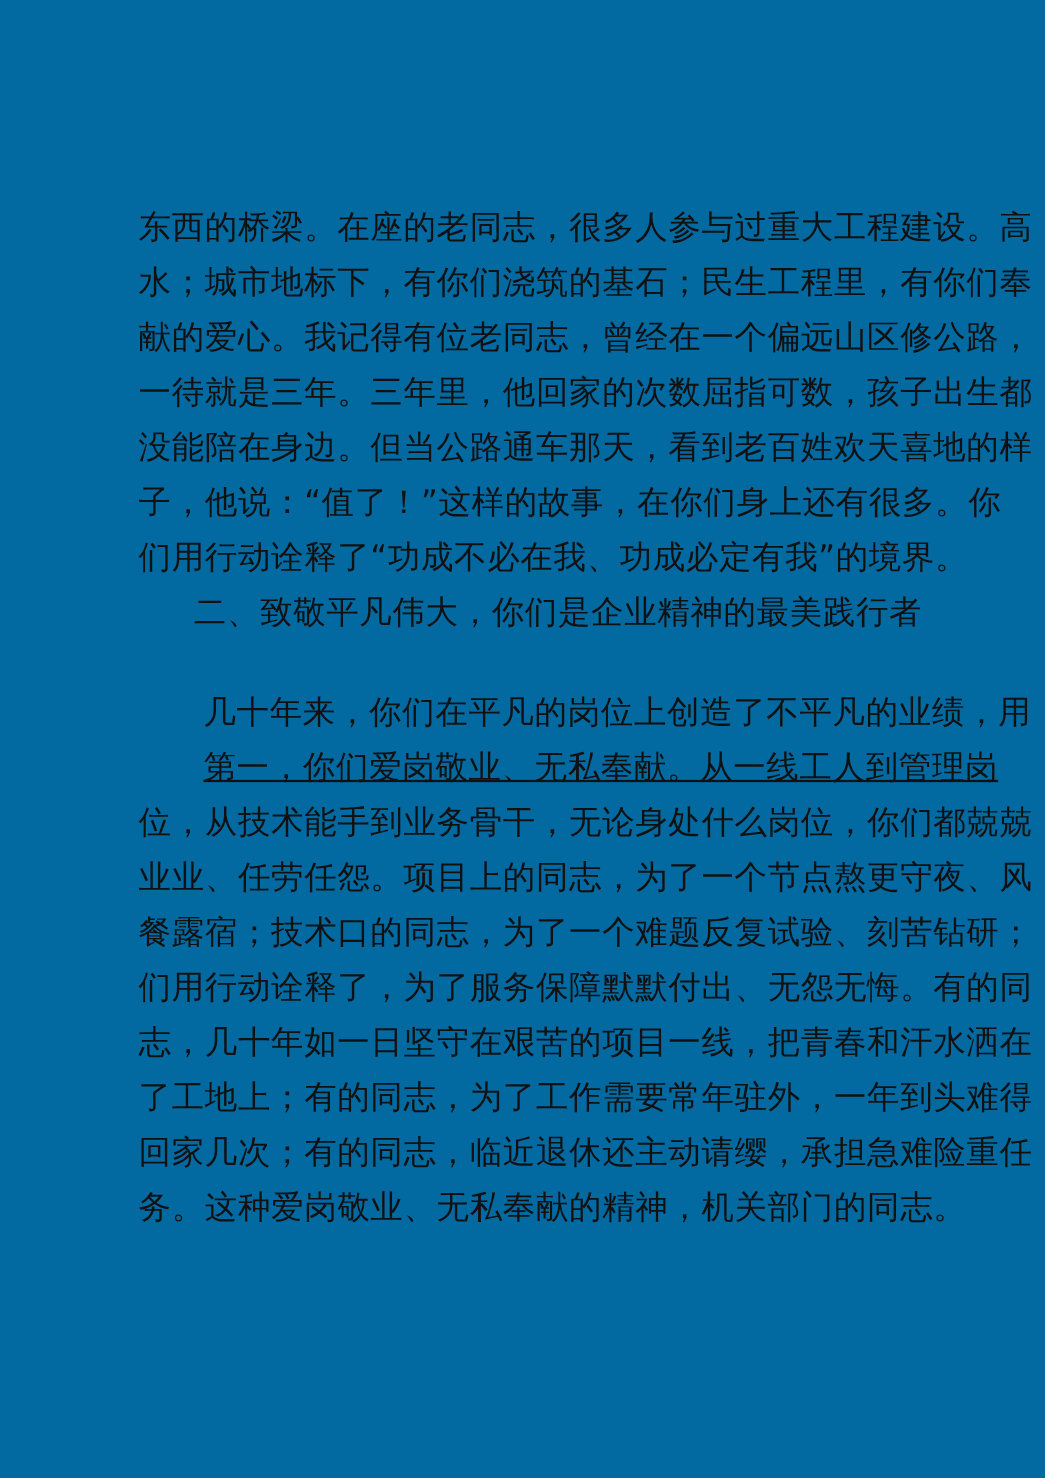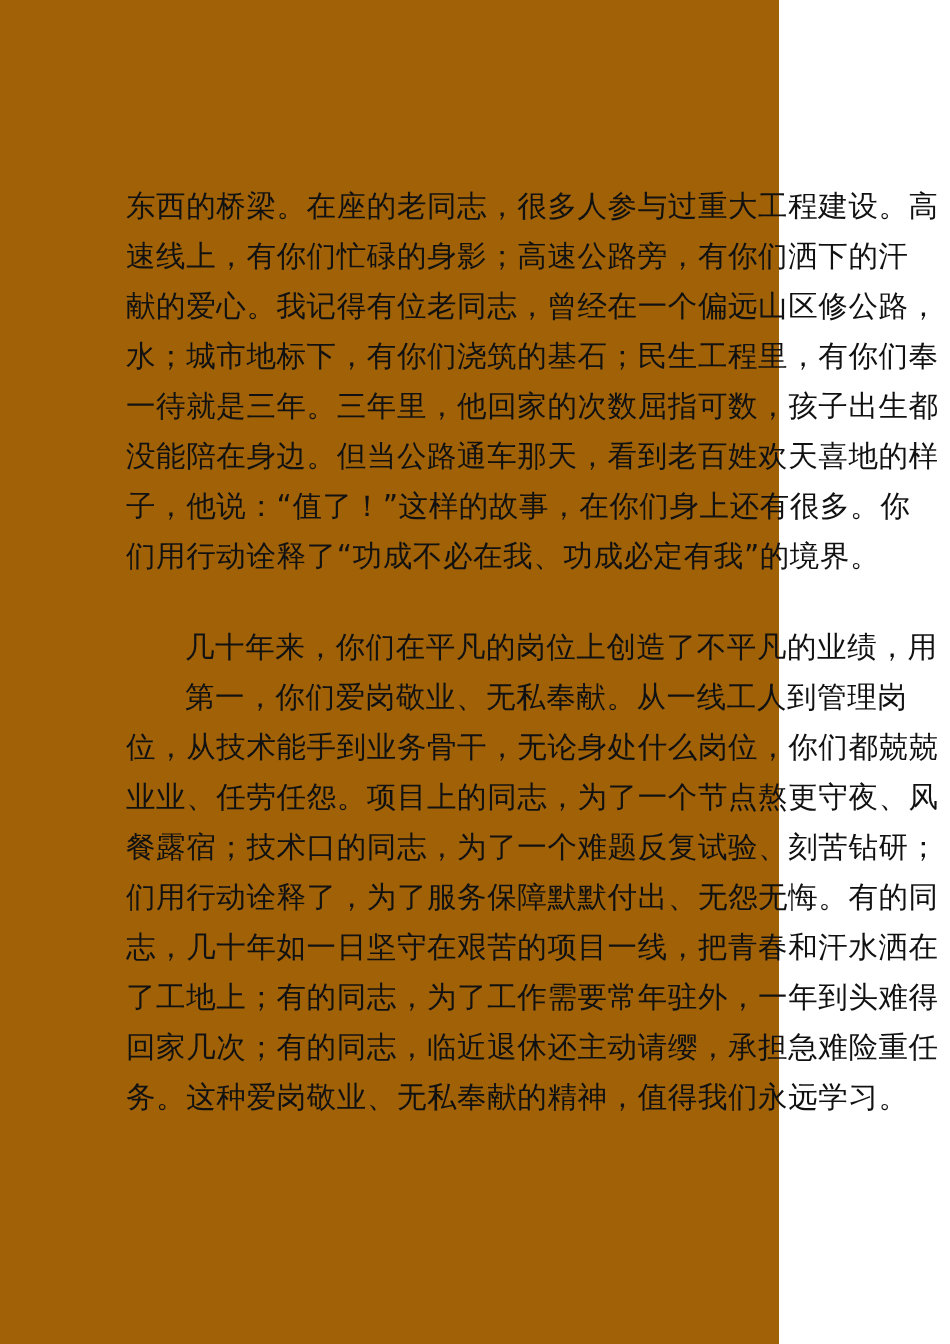--- a/index.html
+++ b/index.html
@@ -10,23 +10,23 @@
     body {
       width: 950px;
       height: 1344px;
       position: relative;
       overflow: hidden;
     }
     .page {
       position: absolute;
       left: 0;
       top: 0;
-      width: 779px;
+      width: 950px;
       height: 1344px;
-      background: #a16207;
+      background: #0369a1;
     }
     .content {
       position: absolute;
       left: 126px;
       top: 181px;
       width: 710px;
       font-family: "DejaVu Sans", "Liberation Sans", sans-serif;
       font-size: 29.5px;
       line-height: 50px;
       color: #111111;
@@ -50,40 +50,40 @@
     }
   </style>
 </head>
 <body>
 
 <div class="page">
   <div class="content">
 
     <p class="para">
       <span class="line">东西的桥梁。在座的老同志，很多人参与过重大工程建设。高</span>
-      <span class="line">速线上，有你们忙碌的身影；高速公路旁，有你们洒下的汗</span>
+      <span class="line">水；城市地标下，有你们浇筑的基石；民生工程里，有你们奉</span>
       <span class="line">献的爱心。我记得有位老同志，曾经在一个偏远山区修公路，</span>
-      <span class="line">水；城市地标下，有你们浇筑的基石；民生工程里，有你们奉</span>
       <span class="line">一待就是三年。三年里，他回家的次数屈指可数，孩子出生都</span>
       <span class="line">没能陪在身边。但当公路通车那天，看到老百姓欢天喜地的样</span>
       <span class="line">子，他说：“值了！”这样的故事，在你们身上还有很多。你</span>
       <span class="line">们用行动诠释了“功成不必在我、功成必定有我”的境界。</span>
     </p>
 
+    <p class="heading">二、致敬平凡伟大，你们是企业精神的最美践行者</p>
 
     <p class="para">
       <span class="line" style="padding-left:2em;margin-top:41px;">几十年来，你们在平凡的岗位上创造了不平凡的业绩，用</span>
     </p>
 
     <p class="para">
-      <span class="line" style="padding-left:2em;">第一，你们爱岗敬业、无私奉献。从一线工人到管理岗</span>
+      <span class="line" style="padding-left:2em;text-decoration:underline;">第一，你们爱岗敬业、无私奉献。从一线工人到管理岗</span>
       <span class="line">位，从技术能手到业务骨干，无论身处什么岗位，你们都兢兢</span>
       <span class="line">业业、任劳任怨。项目上的同志，为了一个节点熬更守夜、风</span>
       <span class="line">餐露宿；技术口的同志，为了一个难题反复试验、刻苦钻研；</span>
       <span class="line">们用行动诠释了，为了服务保障默默付出、无怨无悔。有的同</span>
       <span class="line">志，几十年如一日坚守在艰苦的项目一线，把青春和汗水洒在</span>
       <span class="line">了工地上；有的同志，为了工作需要常年驻外，一年到头难得</span>
       <span class="line">回家几次；有的同志，临近退休还主动请缨，承担急难险重任</span>
-      <span class="line">务。这种爱岗敬业、无私奉献的精神，值得我们永远学习。</span>
+      <span class="line">务。这种爱岗敬业、无私奉献的精神，机关部门的同志。</span>
     </p>
 
   </div>
 </div>
 
 </body></html>

